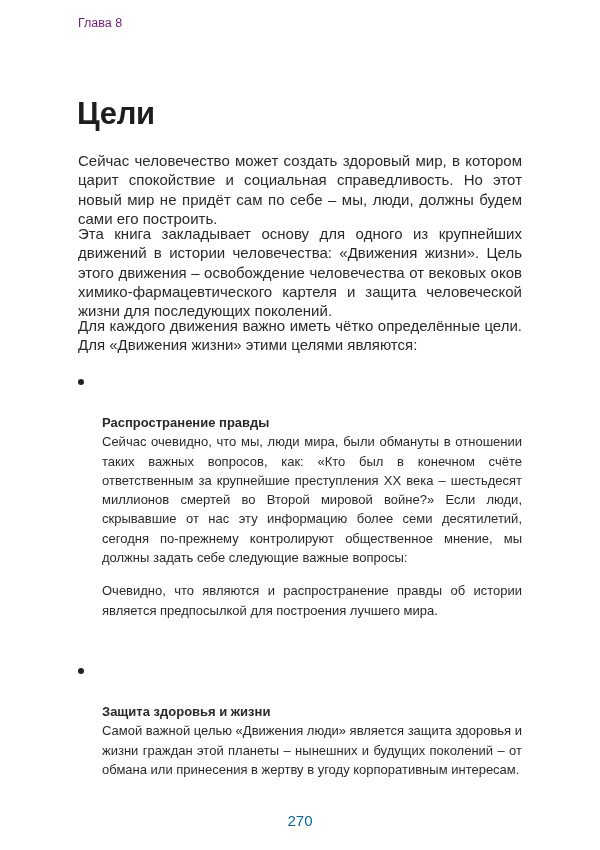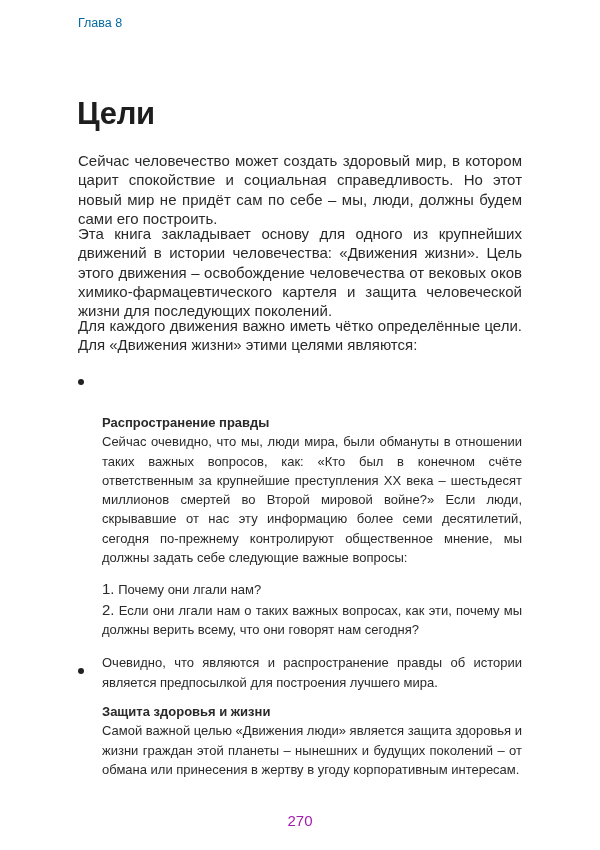--- a/index.html
+++ b/index.html
@@ -1,51 +1,47 @@
 <!DOCTYPE html>
 <html><head>
 <meta charset="utf-8">
 <style>
   html, body { margin:0; padding:0; background:#ffffff; }
   body { width:600px; height:850px; position:relative; overflow:hidden;
          font-family:"Liberation Sans", "DejaVu Sans", sans-serif; color:#2a2a2a; }
-  .running-head { position:absolute; left:78px; top:16px; font-size:12.5px; color:#0369a1; }
+  .running-head { position:absolute; left:78px; top:16px; font-size:12.5px; color:#701a75; }
   .title { position:absolute; left:77px; top:96px; font-size:31px; font-weight:bold; color:#1e1e1e; margin:0; letter-spacing:-0.3px; }
   .p { position:absolute; left:78px; width:444px; font-size:15px; line-height:19.3px; text-align:justify; margin:0; }
   .bullet-block { position:absolute; left:78px; width:444px; }
   .bullet-dot { position:absolute; left:0; top:6px; width:6px; height:6px; border-radius:50%; background:#222; }
   .bullet-body { margin-left:24px; width:420px; font-size:13px; line-height:19.3px; text-align:justify;margin-top:40px; }
   .bullet-title { font-weight:bold; text-align:left; }
   .bullet-body p { margin:0; }
   .num-list { margin:12px 0 0 0; }
   .num-item { margin:0; }
   .num-item .n { font-size:15px; }
   .after { margin-top:14px !important; }
-  .page-number { position:absolute; left:0; width:600px; top:812px; text-align:center; font-size:15px; color:#a21caf; }
+  .page-number { position:absolute; left:0; width:600px; top:812px; text-align:center; font-size:15px; color:#0369a1; }
 </style>
 </head>
 <body>
 
 <div class="running-head">Глава 8</div>
 
 <h1 class="title">Цели</h1>
 
 <p class="p" style="top:151px">Сейчас человечество может создать здоровый мир, в котором царит спокойствие и социальная справедливость. Но этот новый мир не придёт сам по себе – мы, люди, должны будем сами его построить.</p>
 <p class="p" style="top:224px">Эта книга закладывает основу для одного из крупнейших движений в истории человечества: «Движения жизни». Цель этого движения – освобождение человечества от вековых оков химико-фармацевтического картеля и защита человеческой жизни для последующих поколений.</p>
 <p class="p" style="top:316px">Для каждого движения важно иметь чётко определённые цели. Для «Движения жизни» этими целями являются:</p>
 
 <div class="bullet-block" style="top:373px">
   <span class="bullet-dot"></span>
   <div class="bullet-body">
     <p class="bullet-title">Распространение правды</p>
     <p>Сейчас очевидно, что мы, люди мира, были обмануты в отношении таких важных вопросов, как: «Кто был в конечном счёте ответственным за крупнейшие преступления XX века – шестьдесят миллионов смертей во Второй мировой войне?» Если люди, скрывавшие от нас эту информацию более семи десятилетий, сегодня по-прежнему контролируют общественное мнение, мы должны задать себе следующие важные вопросы:</p>
-    <div class="num-list">
-      <p class="num-item"><span class="n">1.</span> <span>Почему они лгали нам?</span></p>
-      <p class="num-item"><span class="n">2.</span> <span>Если они лгали нам о таких важных вопросах, как эти, почему мы должны верить всему, что они говорят нам сегодня?</span></p>
-    </div>
     <p class="after">Очевидно, что являются и распространение правды об истории является предпосылкой для построения лучшего мира.</p>
   </div>
 </div>
 
 <div class="bullet-block" style="top:662px">
   <span class="bullet-dot"></span>
   <div class="bullet-body">
     <p class="bullet-title">Защита здоровья и жизни</p>
     <p>Самой важной целью «Движения люди» является защита здоровья и жизни граждан этой планеты – нынешних и будущих поколений – от обмана или принесения в жертву в угоду корпоративным интересам.</p>
   </div>

